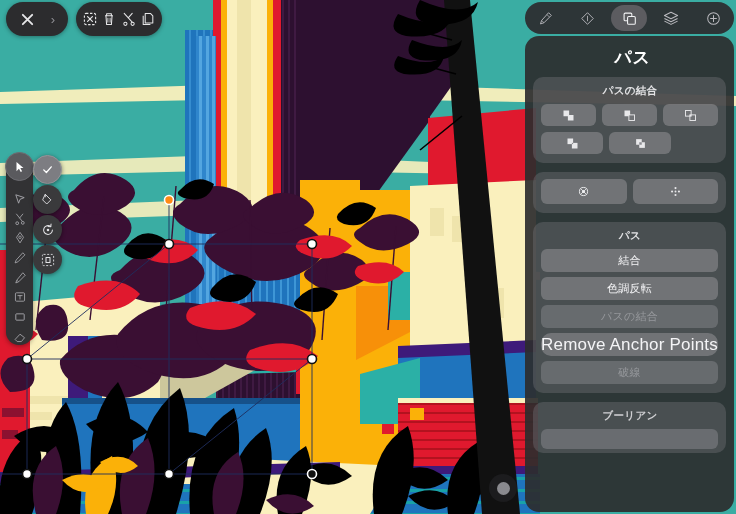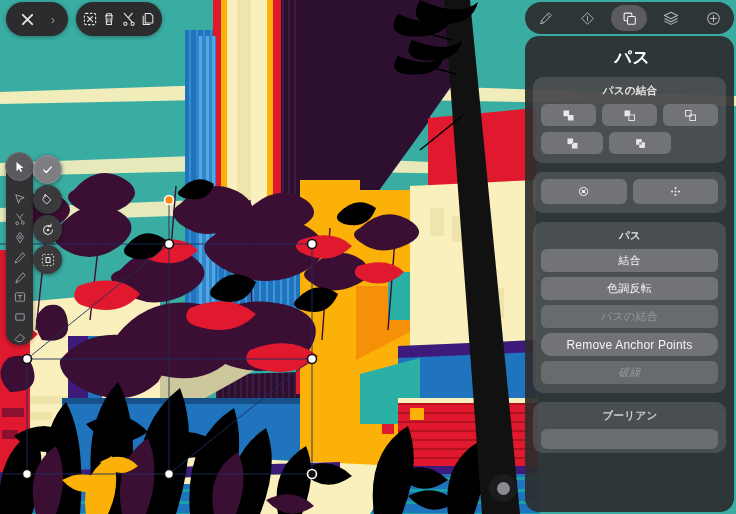--- a/index.html
+++ b/index.html
@@ -128,23 +128,23 @@
   .mask-btn { flex:1; height:25px; border-radius:6px;
     background: rgba(150,150,154,.52);
     display:flex; align-items:center; justify-content:center; color:#f2f2f4; }
   .list-btn {
     width:100%; height:23px; border-radius:6px;
     background: rgba(150,150,154,.52);
     display:flex; align-items:center; justify-content:center;
     color:#f4f4f6; font-size:11px; margin-bottom:5px;
     letter-spacing:.2px;
   }
-  .list-btn:last-child { margin-bottom:0;font-style:italic; }
+  .list-btn:last-child { margin-bottom:0; }
   .list-btn.disabled { color: rgba(220,220,224,.40); background: rgba(150,150,154,.40); }
-  .list-btn.en-label { font-size:12px;border-radius:10px; }
+  .list-btn.en-label { font-size:17px;border-radius:10px; }
   #text-section { padding-bottom: 4px; }
   #text-section .section-title { color:#cfcfd2; }
   .ghost-btn { width:100%; height:20px; border-radius:6px; background: rgba(150,150,154,.42); }
 </style>
 </head>
 <body>
 
 <div id="app">
 
   <div id="canvas-artwork">

